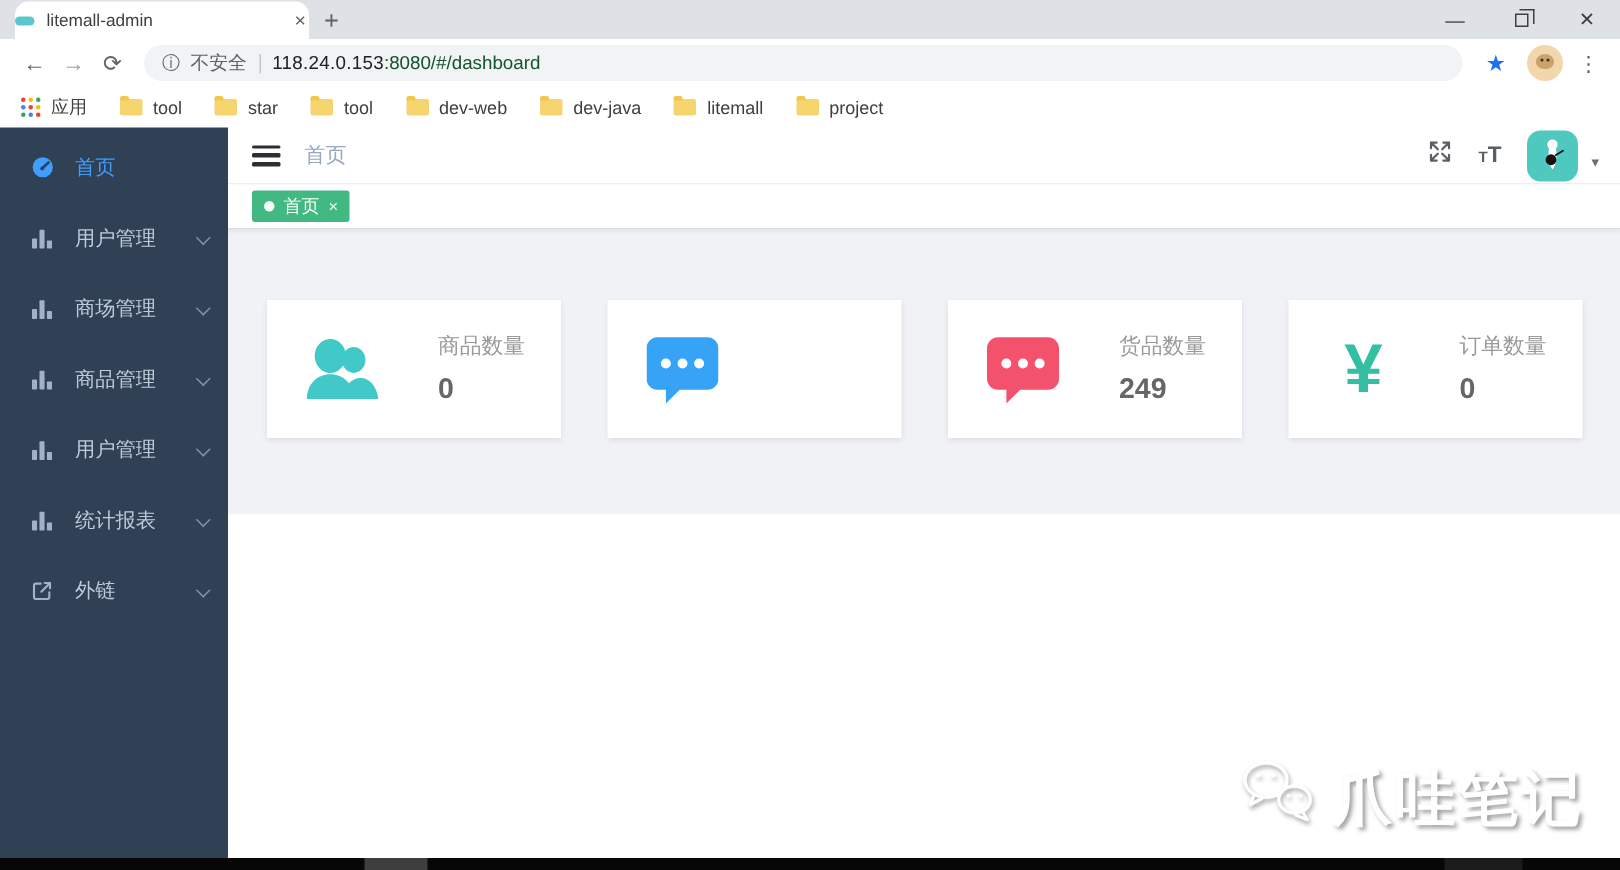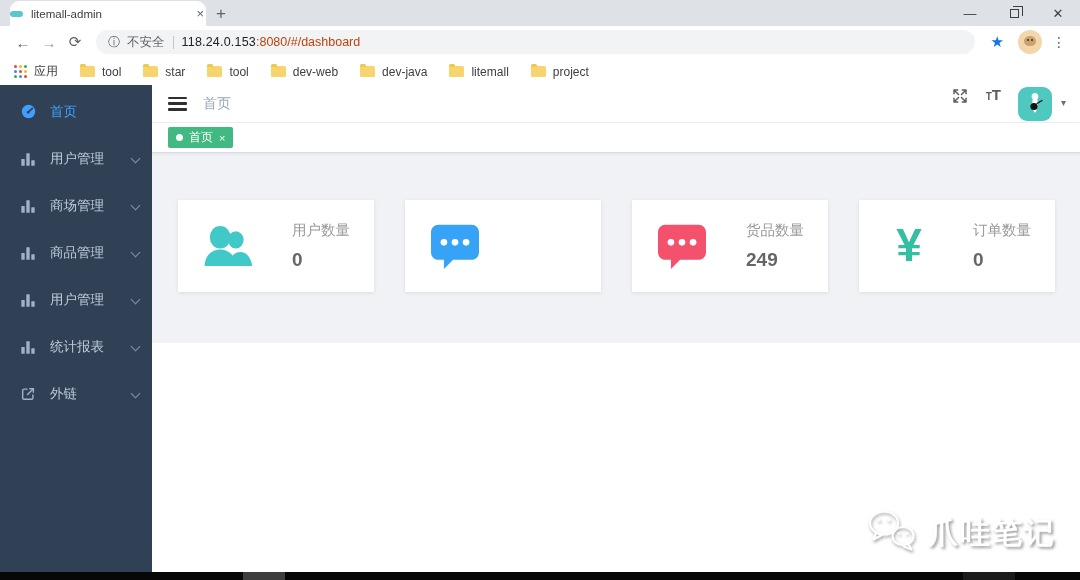--- a/index.html
+++ b/index.html
@@ -23,21 +23,21 @@
 
   .toolbar { height:32px; background:#fff; display:flex; align-items:center; padding:0 10px; }
   .nav-btn { width:26px; text-align:center; font-size:15px; color:#5f6368; flex:none; }
   .nav-btn.fwd { color:#9aa0a6; }
   .addressbar { flex:1; height:24px; margin:0 8px; background:#f1f3f4; border-radius:12px;
                 display:flex; align-items:center; padding:0 12px; font-size:12.5px; }
   .info-glyph { color:#5f6368; font-size:12px; margin-right:7px; }
   .sec-text { color:#5f6368; }
   .addr-div { width:1px; height:13px; background:#c4c7cb; margin:0 8px; }
   .url-host { color:#202124; font-weight:normal; letter-spacing:.2px; }
-  .url-path { color:#c2410c; }
+  .url-path { color:#14532d; }
   .star-glyph { color:#1a73e8; font-size:15px; margin:0 8px; flex:none; }
   .profile-dot { width:24px; height:24px; border-radius:50%; background:#f2d7ac; position:relative; flex:none; margin:0 6px; }
   .profile-dot::before { content:''; position:absolute; left:6px; top:6px; width:12px; height:10px;
                          background:#c9a36b; border-radius:50% 50% 45% 45%; }
   .profile-dot::after { content:''; position:absolute; left:9px; top:9px; width:2px; height:2px;
                         background:#3b2e1e; border-radius:50%; box-shadow:4px 0 0 #3b2e1e; }
   .menu-dots { color:#5f6368; font-size:14px; margin:0 4px; flex:none; }
 
   .bookmarks { height:27px; background:#fff; display:flex; align-items:center; padding-left:14px; gap:22px;
                font-size:12px; color:#3c4043; }
@@ -58,21 +58,21 @@
   .side-item.active .side-icon { color:#409eff; }
   .chev { position:absolute; right:13px; top:20px; width:7px; height:7px;
           border-right:1.5px solid #8190a5; border-bottom:1.5px solid #8190a5; transform:rotate(45deg); }
 
   .main { flex:1; display:flex; flex-direction:column; background:#fff; min-width:0; }
   .navbar { height:38px; background:#fff; display:flex; align-items:center; padding:0 14px 0 16px;
             border-bottom:1px solid rgba(0,0,0,.06); }
   .hamburger { width:19px; height:14px; display:flex; flex-direction:column; justify-content:space-between; margin-right:16px; }
   .hamburger i { height:2.5px; background:#2d2f33; border-radius:1px; }
   .breadcrumb { font-size:14px; color:#97a8be; }
-  .nav-right { margin-left:auto; display:flex; gap:17px; }
+  .nav-right { margin-left:auto; display:flex; align-items:center; gap:17px; }
   .font-ic { color:#5a5e66; font-weight:bold; line-height:1; }
   .font-ic .t1 { font-size:10px; } .font-ic .t2 { font-size:15px; }
   .nav-avatar { width:34px; height:34px; border-radius:9px; background:#4fc8c0; display:flex;
                 align-items:center; justify-content:center; overflow:hidden; }
   .caret { color:#6b7076; font-size:10px; margin-left:-8px; padding-top:10px; }
 
   .tagsbar { height:30px; background:#fff; border-bottom:1px solid #d8dce5;
              box-shadow:0 1px 3px rgba(0,21,41,.08); display:flex; align-items:center; padding-left:16px;
              position:relative; z-index:2; }
   .tag { background:#42b983; color:#fff; font-size:12px; height:21px; display:flex; align-items:center;
@@ -90,21 +90,21 @@
   .yuan-glyph { font-size:46px; font-weight:bold; color:#34bfa3; line-height:.9; }
 
   .below-content { flex:1; background:#fff; }
 
   
   .bottomstrip { position:absolute; left:0; right:0; bottom:0; height:8px; background:#070707; }
   .strip-seg { position:absolute; left:243px; width:42px; height:8px; background:#3e3e3e; }
   .strip-seg2 { position:absolute; left:963px; width:52px; height:8px; background:#1b1b1b; }
 
   .watermark { position:absolute; right:24px; bottom:20px; display:flex; align-items:center; gap:9px;
-               color:#fff; font-size:30px; font-weight:bold; letter-spacing:2px;
+               color:#fff; font-size:40px; font-weight:bold; letter-spacing:2px;
                text-shadow:2px 2px 3px rgba(0,0,0,.38); pointer-events:none; }
   .wm-logo { filter:drop-shadow(1.5px 2px 1.5px rgba(0,0,0,.35)); }
 </style>
 </head>
 <body>
 
 <div class="tabstrip">
   <div class="tab">
     <span class="favicon"></span>
     <span class="tab-title">litemall-admin</span>
@@ -305,21 +305,21 @@
           <svg width="52" height="44" viewBox="0 0 60 50">
             <g fill="#40c9c6">
               <ellipse cx="39" cy="18" rx="9" ry="10"></ellipse>
               <path d="M31 48c.5-10 6-16 13.5-16 6.5 0 12 6 13.5 16z"></path>
               <ellipse cx="21" cy="15" rx="12" ry="13"></ellipse>
               <path d="M3 48c0-11.5 8-19 18-19s18 7.5 18 19z"></path>
             </g>
           </svg>
         </span>
         <span class="card-text">
-          <div class="card-title">用户数量</div>
+          <div class="card-title">商品数量</div>
           <div class="card-value">0</div>
         </span>
       </div>
 
       <div class="card">
         <span class="card-icon">
           <svg width="48" height="48" viewBox="0 0 52 52">
             <path fill="#36a3f7" d="M8 3h36c4.4 0 8 3.6 8 8v22c0 4.4-3.6 8-8 8H24l-10 10V41H8c-4.4 0-8-3.6-8-8V11c0-4.4 3.6-8 8-8z"></path>
             <circle cx="14" cy="22" r="3.6" fill="#fff"></circle>
               <circle cx="26" cy="22" r="3.6" fill="#fff"></circle>

